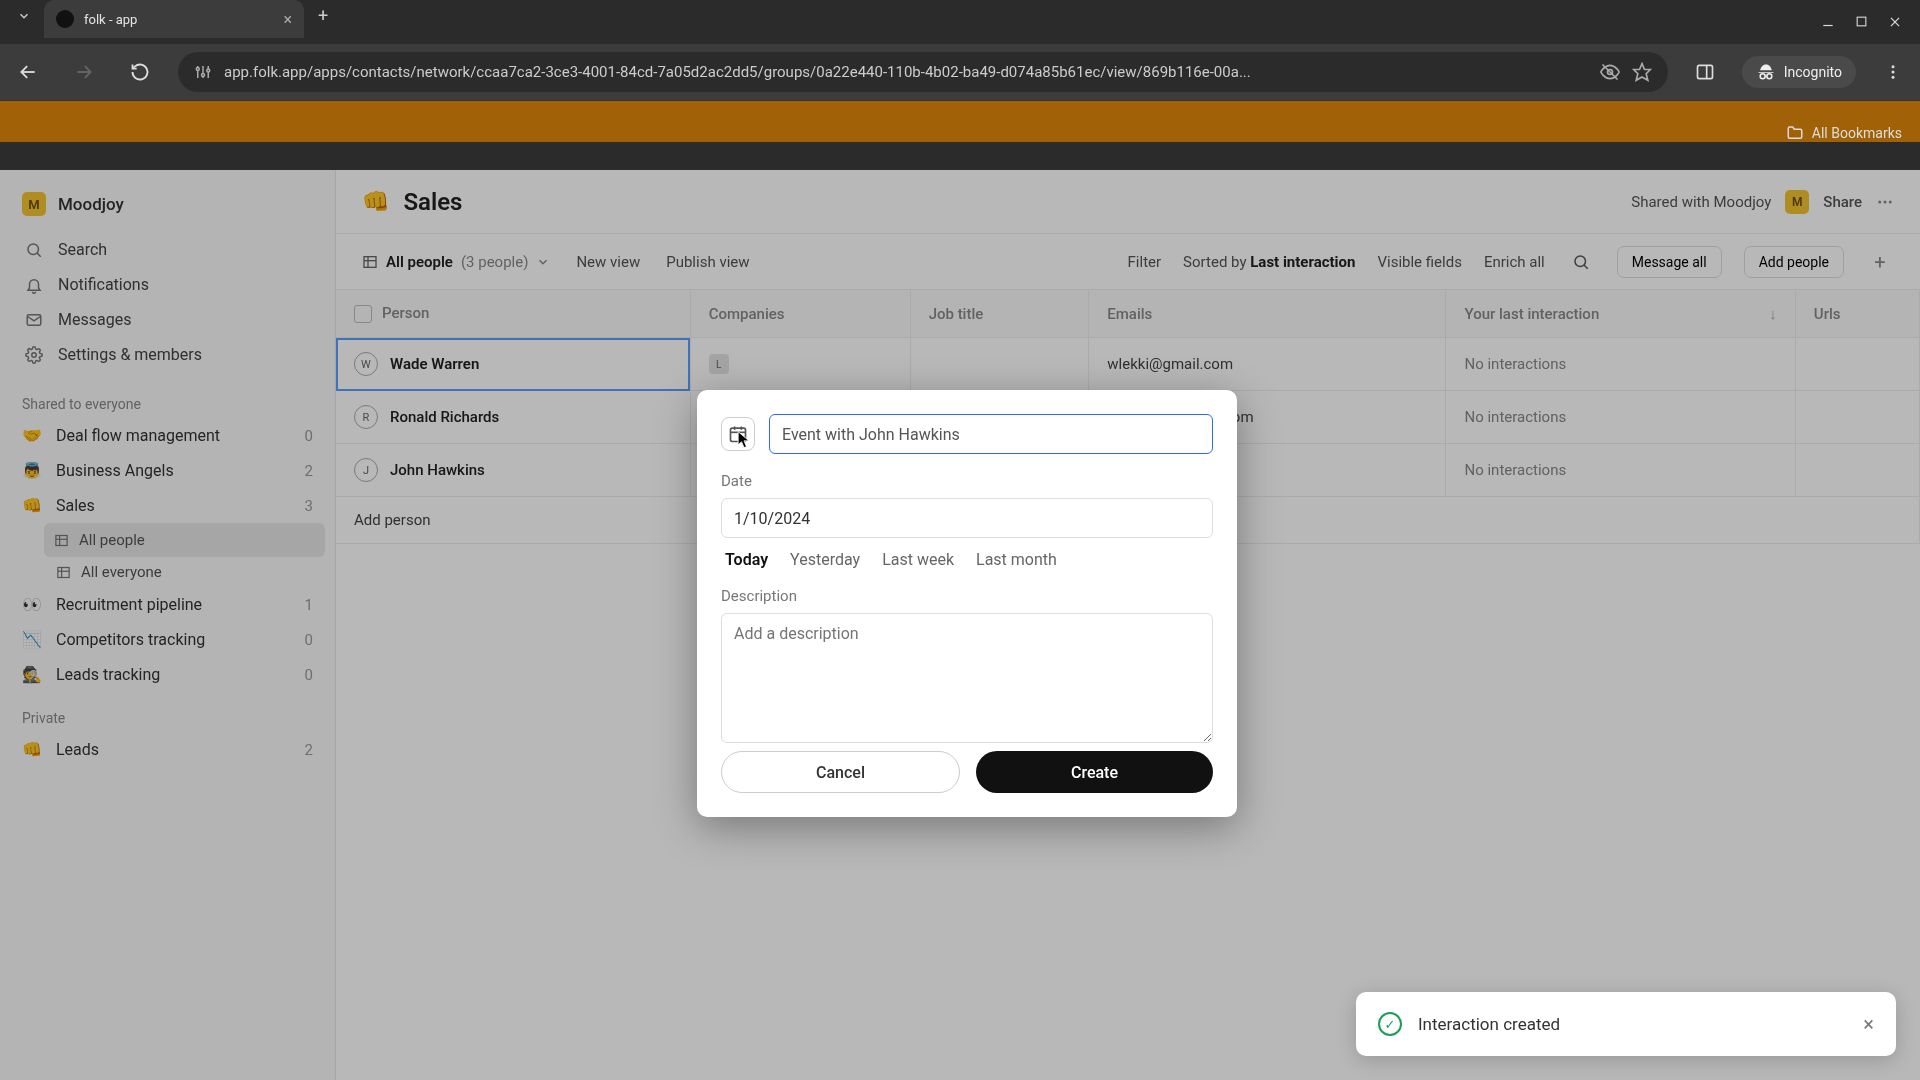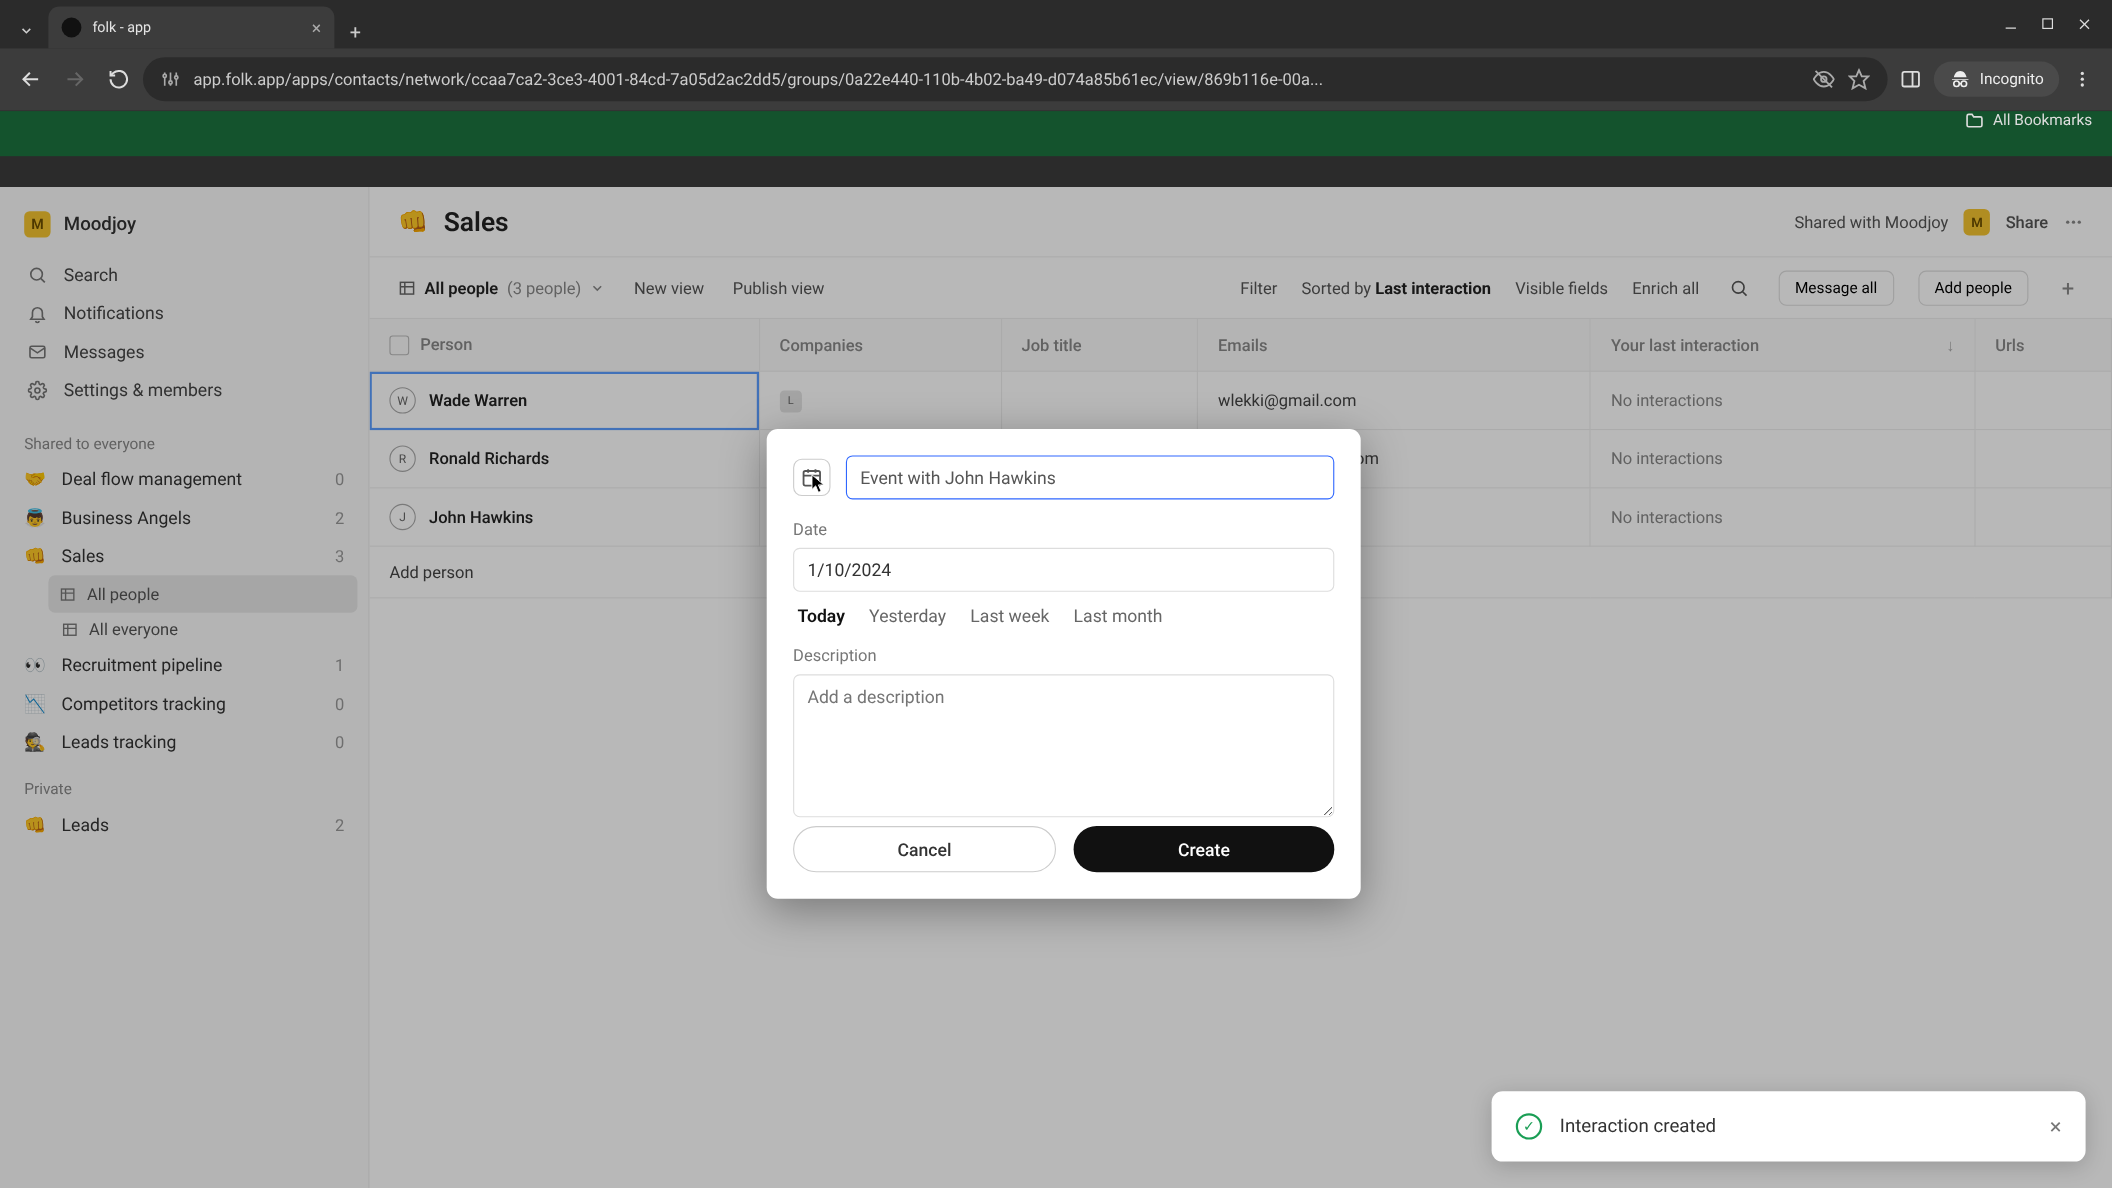--- a/index.html
+++ b/index.html
@@ -1,38 +1,38 @@
 <!DOCTYPE html>
 <html><head>
 <meta charset="utf-8">
 <style>
 * { margin: 0; padding: 0; box-sizing: border-box; font-family: -apple-system, BlinkMacSystemFont, "Segoe UI", Roboto, sans-serif; }
 body { width: 1920px; height: 1080px; overflow: hidden; position: relative; background: #2b2b2b; transform-origin: top left; }
 
 
 .browser-chrome { position: absolute; inset: 0; background: #2b2b2b; }
-.tab-strip { height: 44px; background: #2b2b2b; display: flex; align-items: flex-end; padding-left: 8px; gap: 4px; }
+.tab-strip { height: 44px; background: #2b2b2b; display: flex; padding-left: 8px; gap: 4px; }
 .tab-dropdown { width: 32px; height: 32px; display: flex; align-items: center; justify-content: center; color: #ccc; cursor: pointer; }
 .browser-tab { height: 38px; background: #3c3c3c; border-radius: 10px 10px 0 0; display: flex; align-items: center; padding: 0 12px; gap: 10px; min-width: 260px; color: #e4e4e4; font-size: 13px; }
 .tab-favicon { width: 18px; height: 18px; border-radius: 50%; background: #111; }
 .tab-close { margin-left: auto; color: #aaa; font-size: 16px; cursor: pointer; }
 .new-tab { width: 30px; height: 30px; display: flex; align-items: center; justify-content: center; color: #ccc; cursor: pointer; font-size: 18px; }
 .window-controls { margin-left: auto; display: flex; gap: 20px; padding-right: 18px; color: #ddd; align-self: center; }
 .window-controls span { cursor: pointer; font-size: 14px; }
 
-.toolbar-row { height: 56px; background: #3c3c3c; display: flex; align-items: center; padding: 0 10px; gap: 4px; }
+.toolbar-row { height: 56px; background: #3c3c3c; display: flex; align-items: center; padding: 0 10px; gap: 20px; }
 .nav-btn { width: 36px; height: 36px; display: flex; align-items: center; justify-content: center; color: #ddd; cursor: pointer; }
 .nav-btn.disabled { color: #666; }
 .url-bar { flex: 1; height: 40px; background: #2b2b2b; border-radius: 20px; display: flex; align-items: center; padding: 0 16px; gap: 12px; color: #ccc; font-size: 15px; }
 .url-text { flex: 1; white-space: nowrap; overflow: hidden; text-overflow: ellipsis; }
 .url-icon { color: #aaa; display: flex; }
 .toolbar-icon { width: 34px; height: 34px; color: #ddd; display: flex; align-items: center; justify-content: center; cursor: pointer; }
 .incognito-badge { display: flex; align-items: center; gap: 8px; background: #4a4a4a; padding: 6px 14px; border-radius: 18px; color: #eee; font-size: 14px; }
 
-.bookmarks-bar { height: 42px; background: #14532d; display: flex; align-items: flex-start; justify-content: flex-end; padding: 0 18px; border-top: 1px solid #333; }
+.bookmarks-bar { height: 42px; background: #a16207; display: flex; align-items: flex-end; justify-content: flex-end; padding: 0 18px; border-top: 1px solid #333; }
 .bookmarks-bar .bm-item { display: flex; align-items: center; gap: 8px; color: #ddd; font-size: 14px; cursor: pointer; }
 
 
 .app-viewport { position: absolute; top: 170px; left: 0; right: 0; bottom: 0; background: #fafafa; display: flex; }
 .dim-overlay { position: absolute; inset: 0; background: rgba(0,0,0,0.28); z-index: 40; }
 
 .sidebar { width: 336px; border-right: 1px solid #e6e6e6; background: #fafafa; padding: 12px 0; }
 .sidebar .ws-header { display: flex; align-items: center; gap: 12px; padding: 10px 22px; font-size: 17px; font-weight: 500; color: #333; }
 .ws-avatar { width: 24px; height: 24px; background: #f4c430; border-radius: 5px; display: flex; align-items: center; justify-content: center; font-weight: 600; font-size: 13px; color: #6b4e00; }
 .side-nav { padding: 6px 10px; }

